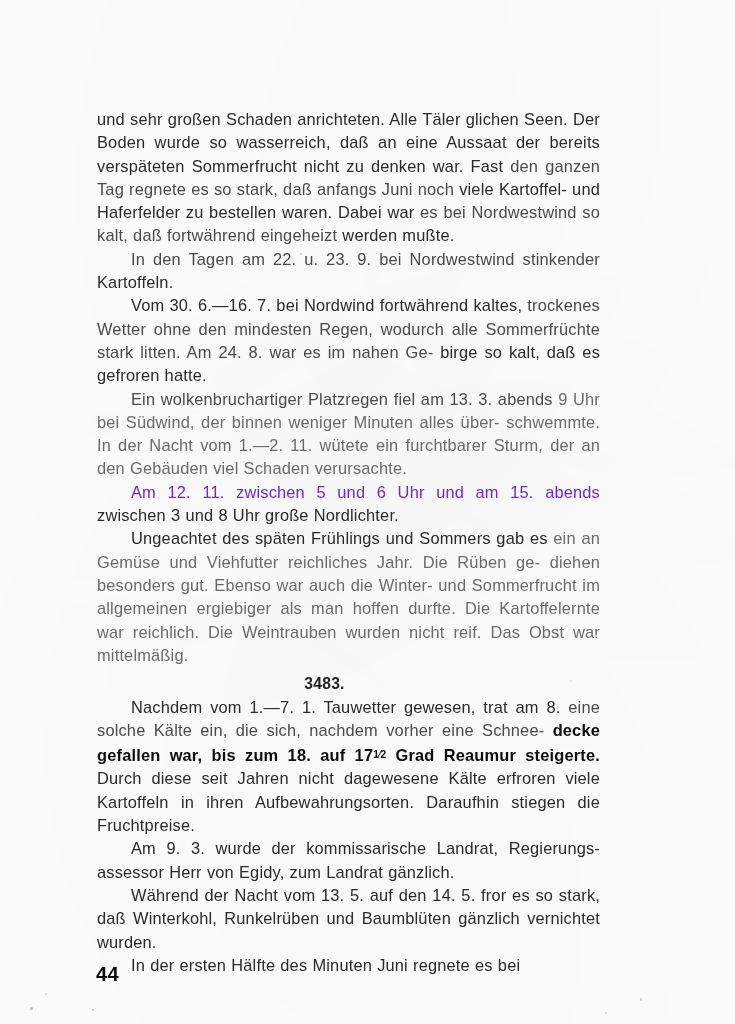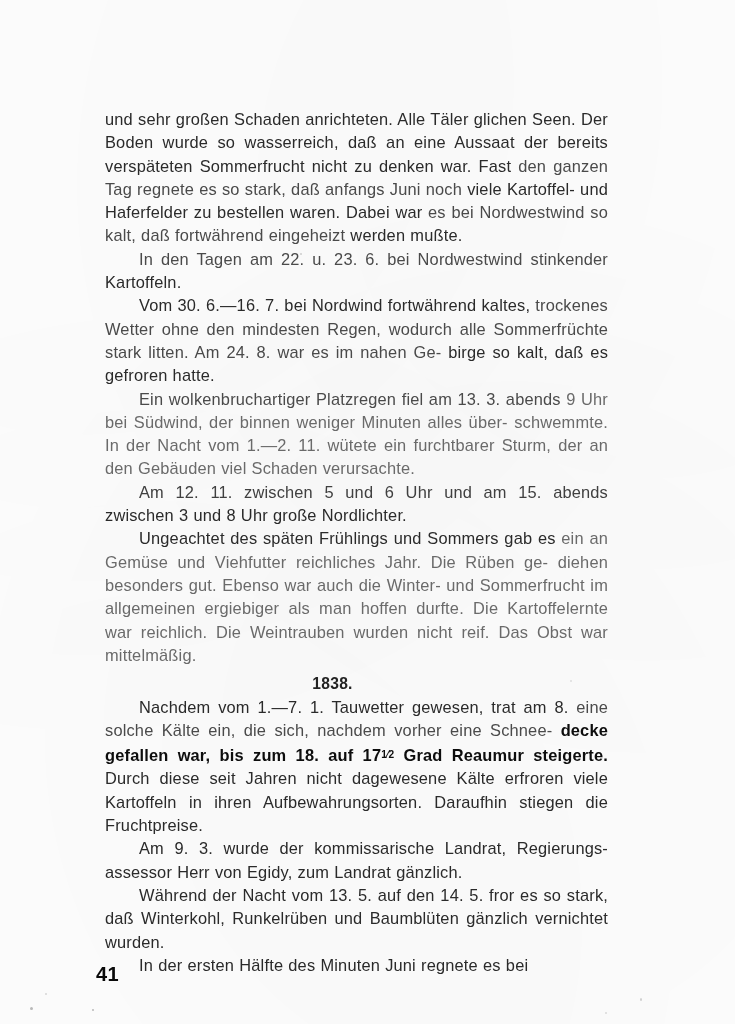--- a/index.html
+++ b/index.html
@@ -34,21 +34,21 @@
     background:
       radial-gradient(circle at 12% 8%,  rgba(0,0,0,.020) 0 28%, rgba(0,0,0,0) 60%),
       radial-gradient(circle at 88% 18%, rgba(0,0,0,.016) 0 24%, rgba(0,0,0,0) 58%),
       radial-gradient(circle at 70% 72%, rgba(0,0,0,.018) 0 30%, rgba(0,0,0,0) 62%),
       radial-gradient(circle at 22% 90%, rgba(0,0,0,.014) 0 26%, rgba(0,0,0,0) 60%);
   }
 
   
   #text-column {
     position: absolute;
-    left: 105px;
+    left: 97px;
     top: 108px;
     width: 503px;
   }
 
   p.para {
     margin: 0;
     font-size: 16.4px;
     line-height: 23.3px;
     text-align: justify;
     text-align-last: left;
@@ -57,21 +57,21 @@
     text-indent: 0;
   }
   p.para.indent {
     text-indent: 34px;
   }
 
   
   .f1 { color: #2a2a2a; }
   .f2 { color: #4a4a4a; }
   .f3 { color: #6a6a6a; }
-  .f4 { color: #404040; }
+  .f4 { color: #6d28d9; }
   .bold { font-weight: bold; color: #0d0d0d; }
 
   
   p.year {
     margin: 6px 0 1px 0;
     font-size: 15.6px;
     line-height: 22px;
     text-align: center;
     text-indent: 0;
     padding-right: 48px;
@@ -109,33 +109,33 @@
 </style>
 </head>
 <body>
 
 <div id="paper">
 
   <div id="grain"></div>
 
   <div id="text-column">
       <p class="para"><span class="f1">und sehr großen Schaden anrichteten. Alle Täler glichen Seen.</span> <span class="f1">Der Boden wurde so wasserreich, daß an eine Aussaat der</span> <span class="f1">bereits verspäteten Sommerfrucht nicht zu denken war. Fast</span> <span class="f2">den ganzen Tag regnete es so stark, daß anfangs Juni noch</span> <span class="f1">viele Kartoffel- und Haferfelder zu bestellen waren. Dabei war</span> <span class="f2">es bei Nordwestwind so kalt, daß fortwährend eingeheizt</span> <span class="f1">werden mußte.</span></p>
-      <p class="para indent"><span class="f2">In den Tagen am 22. u. 23. 6. bei Nordwestwind stinkender</span> <span class="f1">Kartoffeln.</span></p>
+      <p class="para indent"><span class="f2">In den Tagen am 22. u. 23. 9. bei Nordwestwind stinkender</span> <span class="f1">Kartoffeln.</span></p>
       <p class="para indent"><span class="f1">Vom 30. 6.—16. 7. bei Nordwind fortwährend kaltes,</span> <span class="f2">trockenes Wetter ohne den mindesten Regen, wodurch alle</span> <span class="f2">Sommerfrüchte stark litten. Am 24. 8. war es im nahen Ge-</span> <span class="f1">birge so kalt, daß es gefroren hatte.</span></p>
       <p class="para indent"><span class="f2">Ein wolkenbruchartiger Platzregen fiel am 13. 3. abends</span> <span class="f3">9 Uhr bei Südwind, der binnen weniger Minuten alles über-</span> <span class="f3">schwemmte. In der Nacht vom 1.—2. 11. wütete ein furchtbarer</span> <span class="f3">Sturm, der an den Gebäuden viel Schaden verursachte.</span></p>
       <p class="para indent"><span class="f4">Am 12. 11. zwischen 5 und 6 Uhr und am 15. abends</span> <span class="f1">zwischen 3 und 8 Uhr große Nordlichter.</span></p>
       <p class="para indent"><span class="f1">Ungeachtet des späten Frühlings und Sommers gab es</span> <span class="f3">ein an Gemüse und Viehfutter reichliches Jahr. Die Rüben ge-</span> <span class="f3">diehen besonders gut. Ebenso war auch die Winter- und</span> <span class="f3">Sommerfrucht im allgemeinen ergiebiger als man hoffen durfte.</span> <span class="f3">Die Kartoffelernte war reichlich. Die Weintrauben wurden nicht</span> <span class="f3">reif. Das Obst war mittelmäßig.</span></p>
-      <p class="year">1838.</p>
+      <p class="year">3483.</p>
       <p class="para indent"><span class="f1">Nachdem vom 1.—7. 1. Tauwetter gewesen, trat am 8.</span> <span class="f2">eine solche Kälte ein, die sich, nachdem vorher eine Schnee-</span> <span class="bold">decke gefallen war, bis zum 18. auf 17<span class="frac"><sup>1</sup>⁄<sub>2</sub></span> Grad Reaumur steigerte.</span> <span class="f1">Durch diese seit Jahren nicht dagewesene Kälte erfroren viele</span> <span class="f1">Kartoffeln in ihren Aufbewahrungsorten. Daraufhin stiegen die</span> <span class="f1">Fruchtpreise.</span></p>
       <p class="para indent"><span class="f1">Am 9. 3. wurde der kommissarische Landrat, Regierungs-</span> <span class="f1">assessor Herr von Egidy, zum Landrat gänzlich.</span></p>
       <p class="para indent"><span class="f1">Während der Nacht vom 13. 5. auf den 14. 5. fror es</span> <span class="f1">so stark, daß Winterkohl, Runkelrüben und Baumblüten gänzlich</span> <span class="f1">vernichtet wurden.</span></p>
       <p class="para indent"><span class="f1">In der ersten Hälfte des Minuten Juni regnete es bei</span></p>
     </div>
 
-  <div id="page-number">41</div>
+  <div id="page-number">44</div>
 
   <div class="speck" style="left:30px;  top:1007px; width:3px; height:3px;"></div>
   <div class="speck" style="left:92px;  top:1009px; width:2px; height:2px;"></div>
   <div class="speck" style="left:640px; top:998px;  width:2px; height:3px; background:#cfcfcf;"></div>
   <div class="speck" style="left:45px;  top:993px;  width:2px; height:2px; background:#d6d6d6;"></div>
   <div class="speck" style="left:605px; top:1012px; width:2px; height:2px; background:#d9d9d9;"></div>
   <div class="speck" style="left:595px; top:635px;  width:2px; height:2px; background:#dddddd;"></div>
   <div class="speck" style="left:570px; top:680px;  width:2px; height:2px; background:#dddddd;"></div>
   <div class="speck" style="left:300px; top:253px;  width:2px; height:2px; background:#cccccc;"></div>
 

